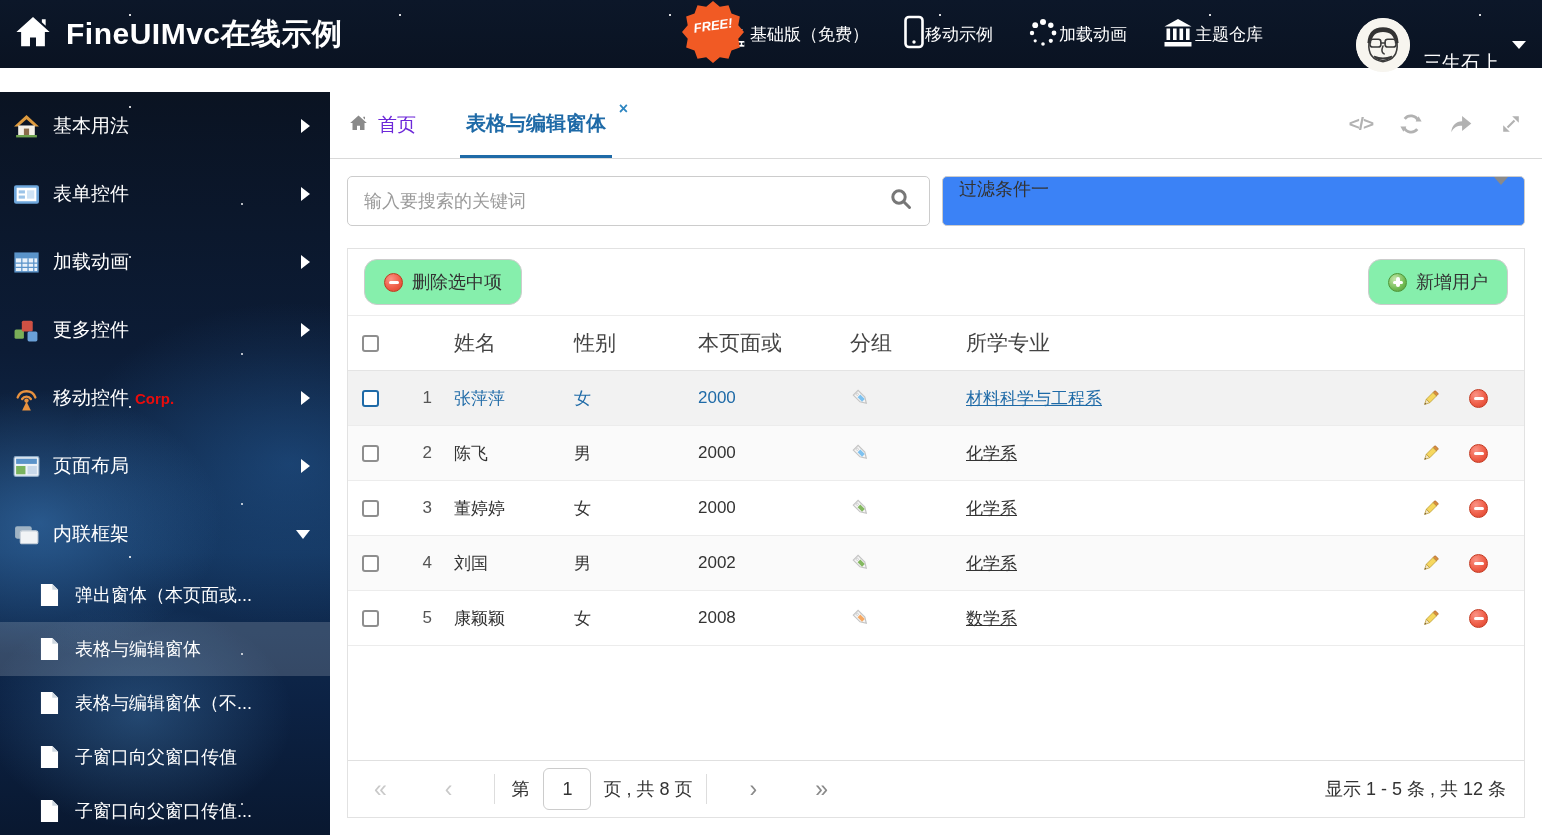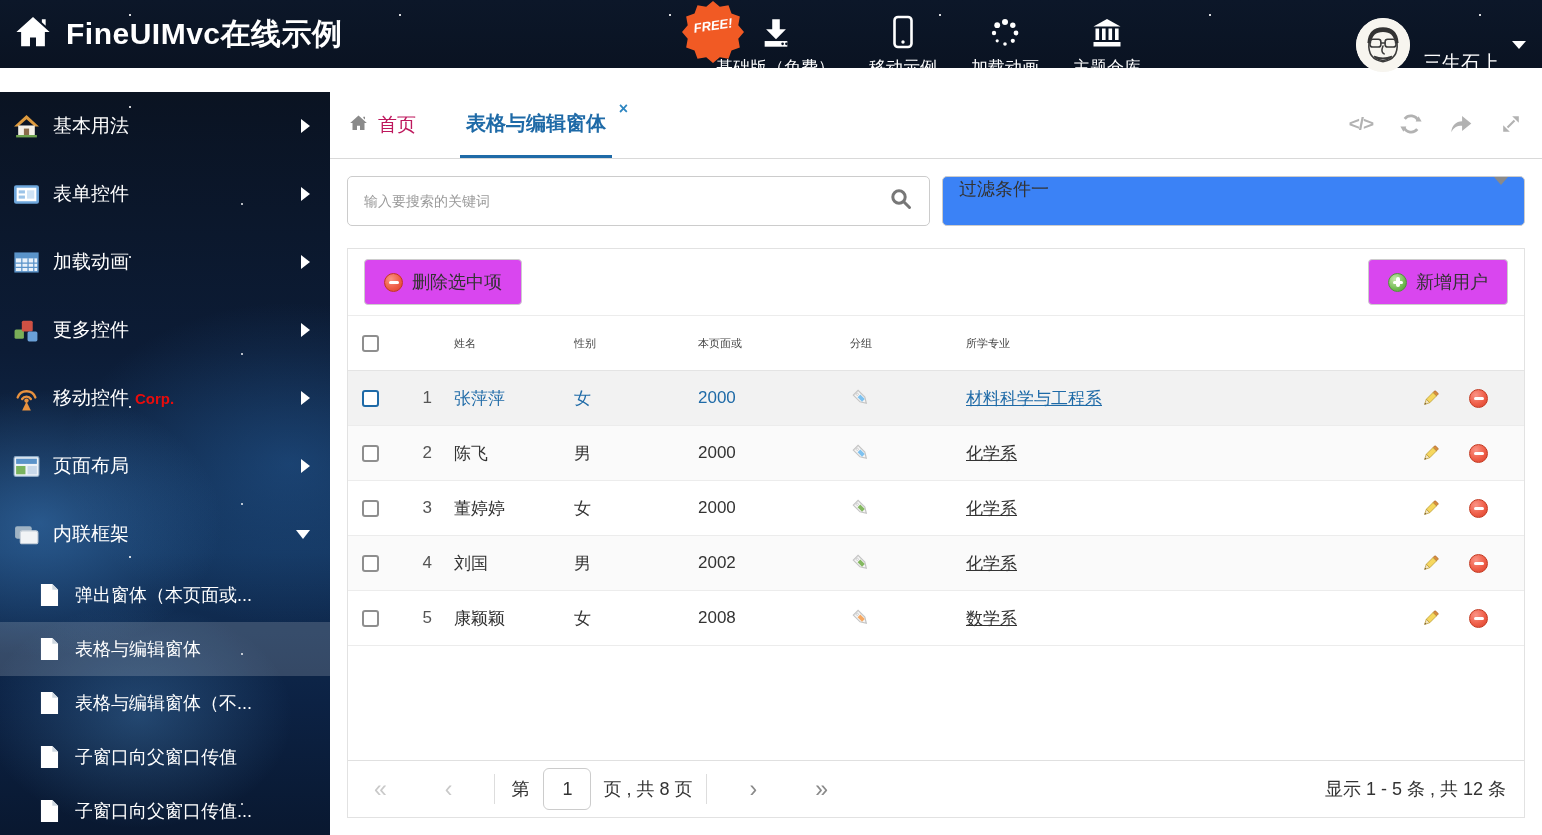--- a/index.html
+++ b/index.html
@@ -27,21 +27,21 @@
   
   .header { position:absolute; top:0; left:0; right:0; height:68px; display:flex; align-items:center; z-index:5; }
   .brand { display:flex; align-items:center; margin-left:14px; }
   .brand svg { width:38px; height:38px; }
   .brand-title { color:#fff; font-size:30px; font-weight:bold; margin-left:14px; letter-spacing:.5px; }
   .hdr-search { display:flex; align-items:center; margin-left:40px; }
   .hdr-search input { width:168px; background:transparent; border:none; outline:none; font-size:18px; color:#cfd6e2; }
   .hdr-search input::placeholder { color:#7f8a9d; }
   .hdr-search .mag { margin-left:14px; }
   .hdr-nav { position:absolute; left:716px; top:13px; display:flex; gap:34px; }
-  .hdr-nav-item { display:flex; flex-direction:column; align-items:center; cursor:pointer; }
+  .hdr-nav-item { display:flex; flex-direction:row; align-items:center; cursor:pointer; }
   .hdr-nav-item .nico { height:36px; display:flex; align-items:flex-end; justify-content:center; }
   .hdr-nav-item .nlabel { color:#fff; font-size:17px; margin-top:7px; white-space:nowrap; }
   .free-badge { position:absolute; left:682px; top:1px; width:62px; height:62px; z-index:6; }
   .free-badge svg { width:62px; height:62px; }
   .free-badge span { position:absolute; left:0; top:17px; width:62px; text-align:center; color:#fff; font-size:13px; font-weight:bold; font-style:italic; transform:rotate(-8deg); }
   .hdr-user { position:absolute; right:16px; top:14px; display:flex; align-items:center; gap:13px; cursor:pointer; }
   .avatar { width:54px; height:54px; border-radius:50%; overflow:hidden; background:#f6f4ef; }
   .hdr-user .uname { color:#fff; font-size:19px;margin-top:36px; }
   .caret-down-w { width:0; height:0; border-left:7px solid transparent; border-right:7px solid transparent; border-top:8px solid #fff; }
 
@@ -71,44 +71,44 @@
   .arrow-d { width:0; height:0; border-left:7px solid transparent; border-right:7px solid transparent; border-top:9px solid #fff; margin-left:auto; }
   .submenu-item { height:54px; display:flex; align-items:center; padding:0 16px 0 40px; cursor:pointer; }
   .submenu-item.active { background:rgba(255,255,255,.17); }
   .submenu-item .ficon { width:19px; height:23px; flex:none; }
   .submenu-item .slabel { color:#fff; font-size:18px; margin-left:16px; white-space:nowrap; }
 
   
   .main { position:absolute; top:92px; left:330px; right:0; bottom:0; background:#fff; }
   .tabbar { position:relative; height:67px; border-bottom:1px solid #d9d9d9; display:flex; align-items:stretch; }
   .tab-home { display:flex; align-items:center; gap:9px; margin-left:18px; cursor:pointer; }
-  .tab-home .hlabel { color:#be185d; font-size:19px; }
+  .tab-home .hlabel { color:#6d28d9; font-size:19px; }
   .tab-active { position:relative; display:flex; align-items:center; margin-left:44px; padding:0 6px; border-bottom:3px solid #1e6aa7; cursor:pointer; }
   .tab-active .tlabel { color:#1e6aa7; font-size:20px; font-weight:bold; }
   .tab-close { position:absolute; top:9px; right:-16px; color:#2e86c1; font-size:16px; font-weight:bold; line-height:1; cursor:pointer; }
   .tab-tools { position:absolute; right:18px; top:0; height:64px; display:flex; align-items:center; gap:24px; }
   .tool { width:26px; height:26px; display:flex; align-items:center; justify-content:center; cursor:pointer; }
   .code-label { color:#b2b2b2; font-size:19px; font-weight:bold; letter-spacing:-1px; }
 
   .content { position:absolute; top:67px; left:0; right:0; bottom:0; padding:17px; display:flex; flex-direction:column; }
   .filter-row { display:flex; gap:12px; height:50px; flex:none; }
   .search-box { flex:1; border:1px solid #ccc; border-radius:5px; display:flex; align-items:center; padding:0 16px; background:#fff; }
-  .search-box input { flex:1; border:none; outline:none; font-size:14px; color:#0f172a; }
+  .search-box input { flex:1; border:none; outline:none; font-size:18px; color:#0f172a; }
   .search-box input::placeholder { color:#9a9a9a; }
   .filter-box { flex:1; border:1px solid #ccc; border-radius:5px; display:flex; align-items:flex-start; padding:0 16px; background:#3b82f6; cursor:pointer; }
   .filter-box .fval { font-size:18px; color:#333; }
   .caret-down-g { width:0; height:0; border-left:7px solid transparent; border-right:7px solid transparent; border-top:8px solid #8a8a8a; margin-left:auto; }
 
   .panel { margin-top:22px; flex:1; border:1px solid #e2e2e2; display:flex; flex-direction:column; background:#fff; min-height:0; }
   .toolbar { flex:none; display:flex; align-items:center; padding:10px 16px; }
-  .btn { display:flex; align-items:center; gap:9px; border:1px solid #ccc; border-radius:4px; background:#d946ef; padding:0 19px; height:46px; font-size:18px; color:#333; cursor:pointer; font-family:inherit; }
+  .btn { display:flex; align-items:center; gap:9px; border:1px solid #ccc; border-radius:13px; background:#86efac; padding:0 19px; height:46px; font-size:18px; color:#333; cursor:pointer; font-family:inherit; }
   .btn-add { margin-left:auto; }
 
   .thead,.trow { display:flex; align-items:center; }
-  .thead { flex:none; height:56px; border-top:1px solid #ececec; border-bottom:1px solid #e4e4e4; color:#444; font-size:11px; }
+  .thead { flex:none; height:56px; border-top:1px solid #ececec; border-bottom:1px solid #e4e4e4; color:#444; font-size:21px; }
   .trow { height:55px; border-bottom:1px solid #ececec; font-size:17px; color:#333; }
   .tbody .trow:nth-child(even) { background:#fafafa; }
   .trow.selected { background:#f2f2f2; }
   .trow.selected .cell-blue { color:#1e6aa7; }
   .trow.selected .major-link { color:#1e6aa7; }
   .trow.selected .cb { border-color:#1e6aa7; }
 
   .c-check { width:56px; padding-left:14px; flex:none; display:flex; align-items:center; }
   .c-num { width:28px; flex:none; text-align:right; color:#555; }
   .c-name { width:120px; flex:none; margin-left:22px; }

